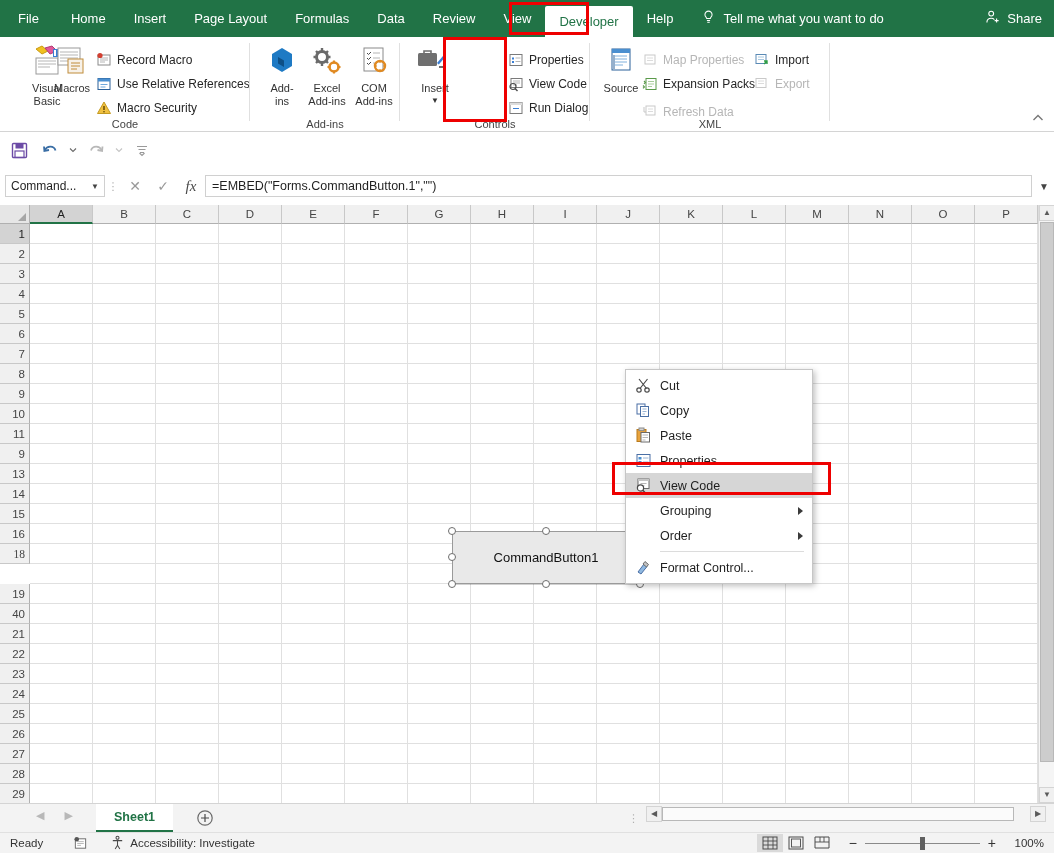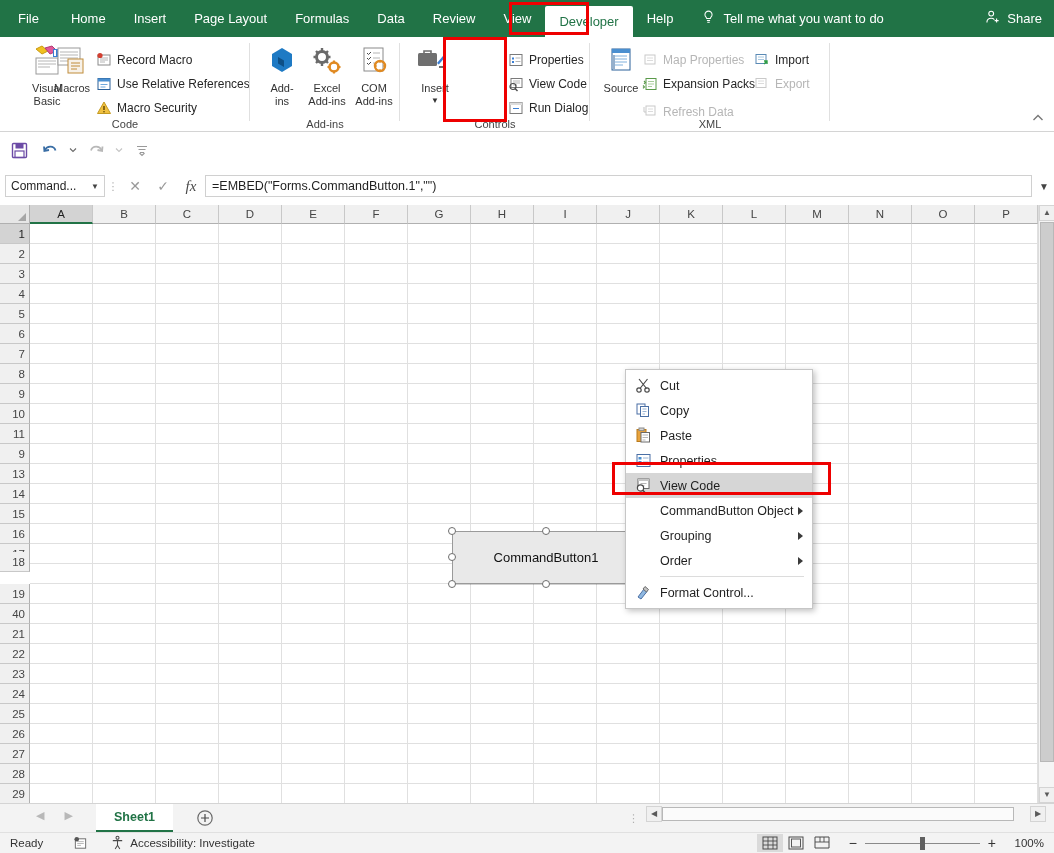--- a/index.html
+++ b/index.html
@@ -541,21 +541,21 @@
         <div class="rh" style="top: 140px;">8</div>
         <div class="rh" style="top: 160px;">9</div>
         <div class="rh" style="top: 180px;">10</div>
         <div class="rh" style="top: 200px;">11</div>
         <div class="rh" style="top: 220px;">9</div>
         <div class="rh" style="top: 240px;">13</div>
         <div class="rh" style="top: 260px;">14</div>
         <div class="rh" style="top: 280px;">15</div>
         <div class="rh" style="top: 300px;">16</div>
         <div class="rh" style="top: 320px;">17</div>
-        <div class="rh" style="top: 328px;">18</div>
+        <div class="rh" style="top: 320px; font-family: Liberation Serif, serif;">18</div>
         <div class="rh" style="top: 360px;">19</div>
         <div class="rh" style="top: 380px;">40</div>
         <div class="rh" style="top: 400px;">21</div>
         <div class="rh" style="top: 420px;">22</div>
         <div class="rh" style="top: 440px;">23</div>
         <div class="rh" style="top: 460px;">24</div>
         <div class="rh" style="top: 480px;">25</div>
         <div class="rh" style="top: 500px;">26</div>
         <div class="rh" style="top: 520px;">27</div>
         <div class="rh" style="top: 540px;">28</div>
@@ -1159,24 +1159,20 @@
             <rect x="3" y="2" width="11" height="9.5" fill="#fff" stroke="#6a6a6a"></rect>
             <rect x="3" y="2" width="11" height="2" fill="#c4c4c4"></rect>
             <path d="M5.5 6.5h6M5.5 8.8h4" stroke="#b5b5b5"></path>
             <circle cx="5.5" cy="11" r="3.1" fill="#fff" stroke="#4a4a4a" stroke-width="1.2"></circle>
             <path d="M7.8 13.3l2.4 2.4" stroke="#4a4a4a" stroke-width="1.4"></path>
           </svg>
       </span>
       <span>View Code</span>
     </div>
 
-    <div class="ctxitem">
-      <span>CommandButton Object</span>
-      <span class="arrow"></span>
-    </div>
 
     <div class="ctxitem">
       <span>Grouping</span>
       <span class="arrow"></span>
     </div>
 
     <div class="ctxitem">
       <span>Order</span>
       <span class="arrow"></span>
     </div>

